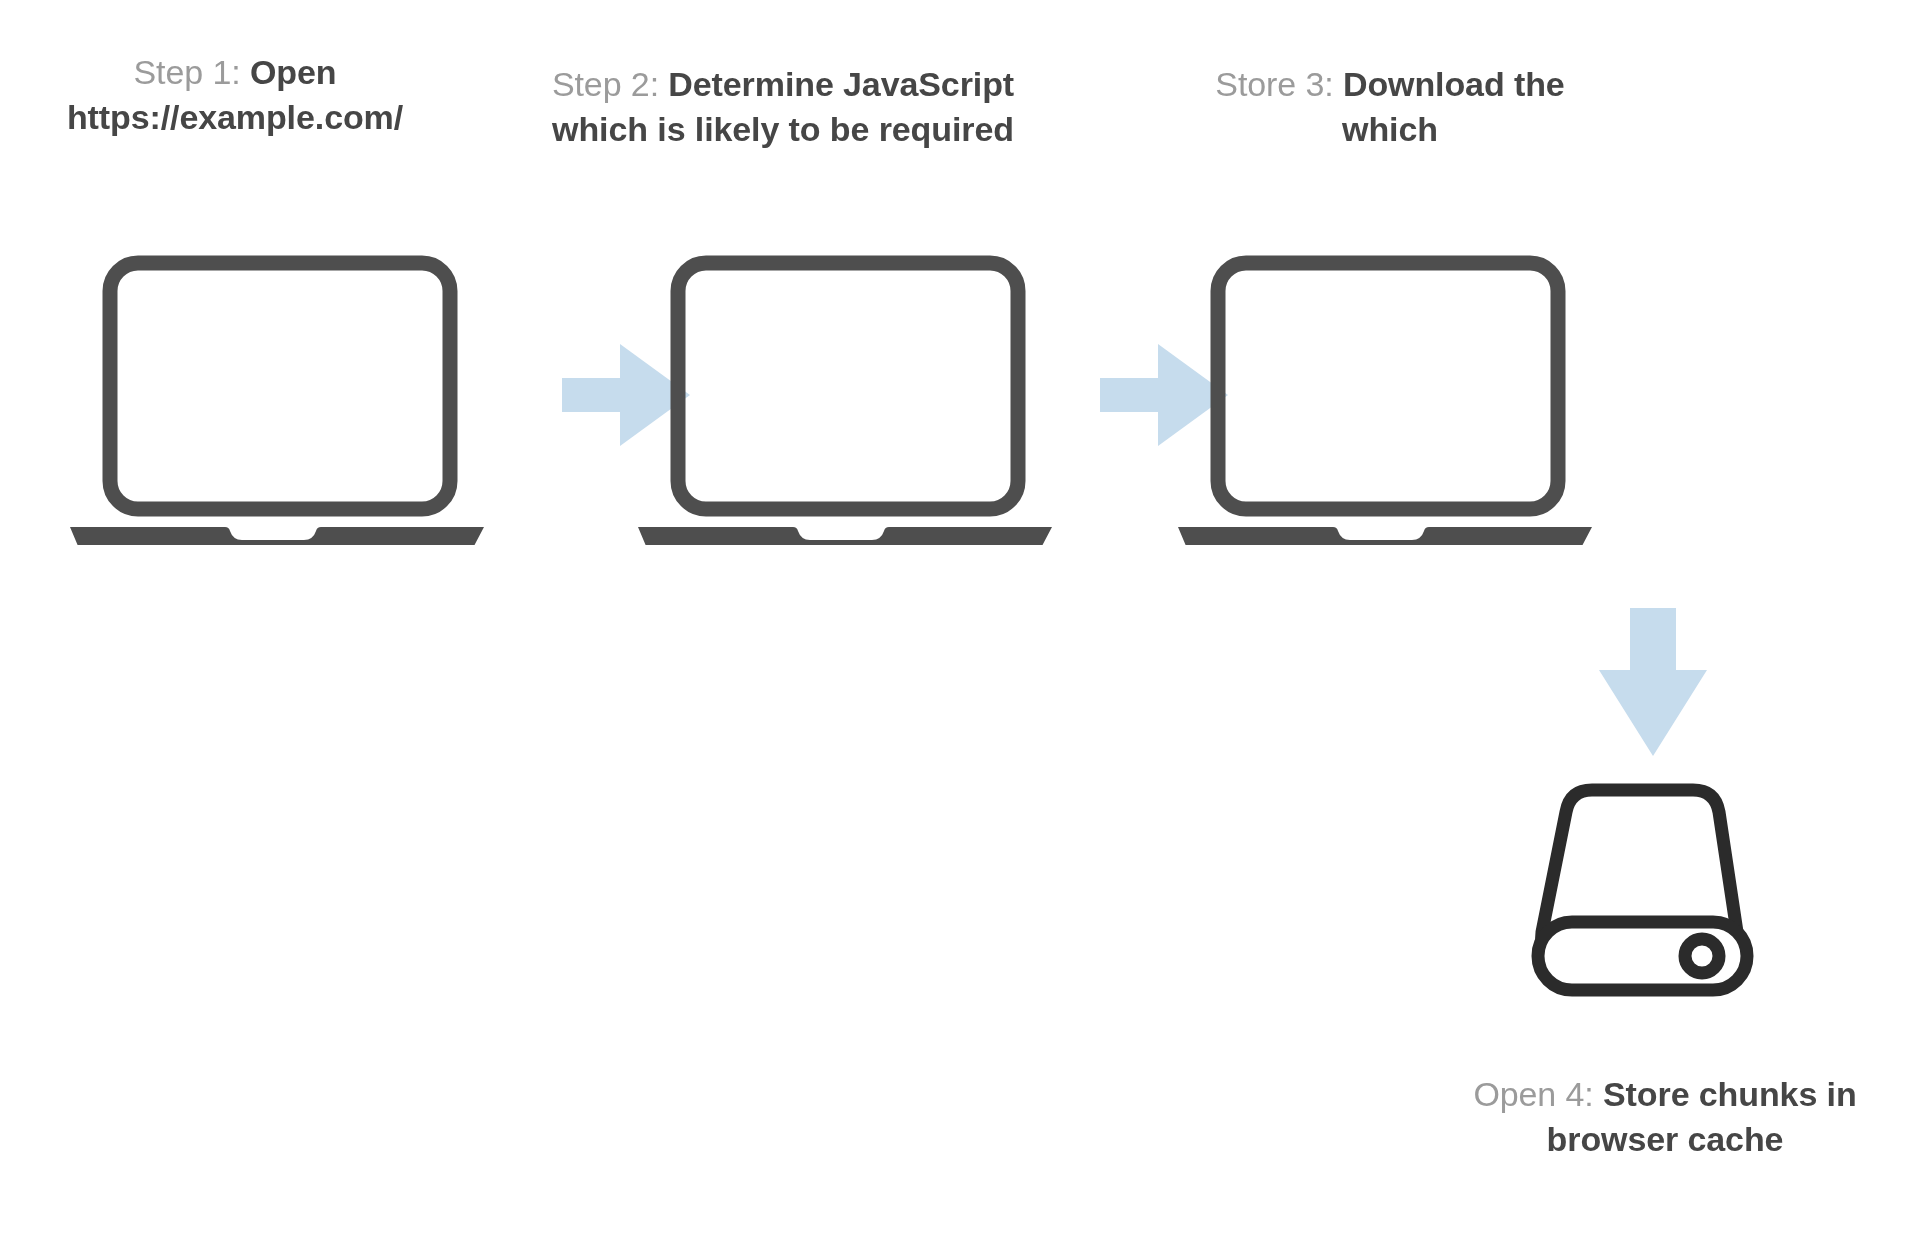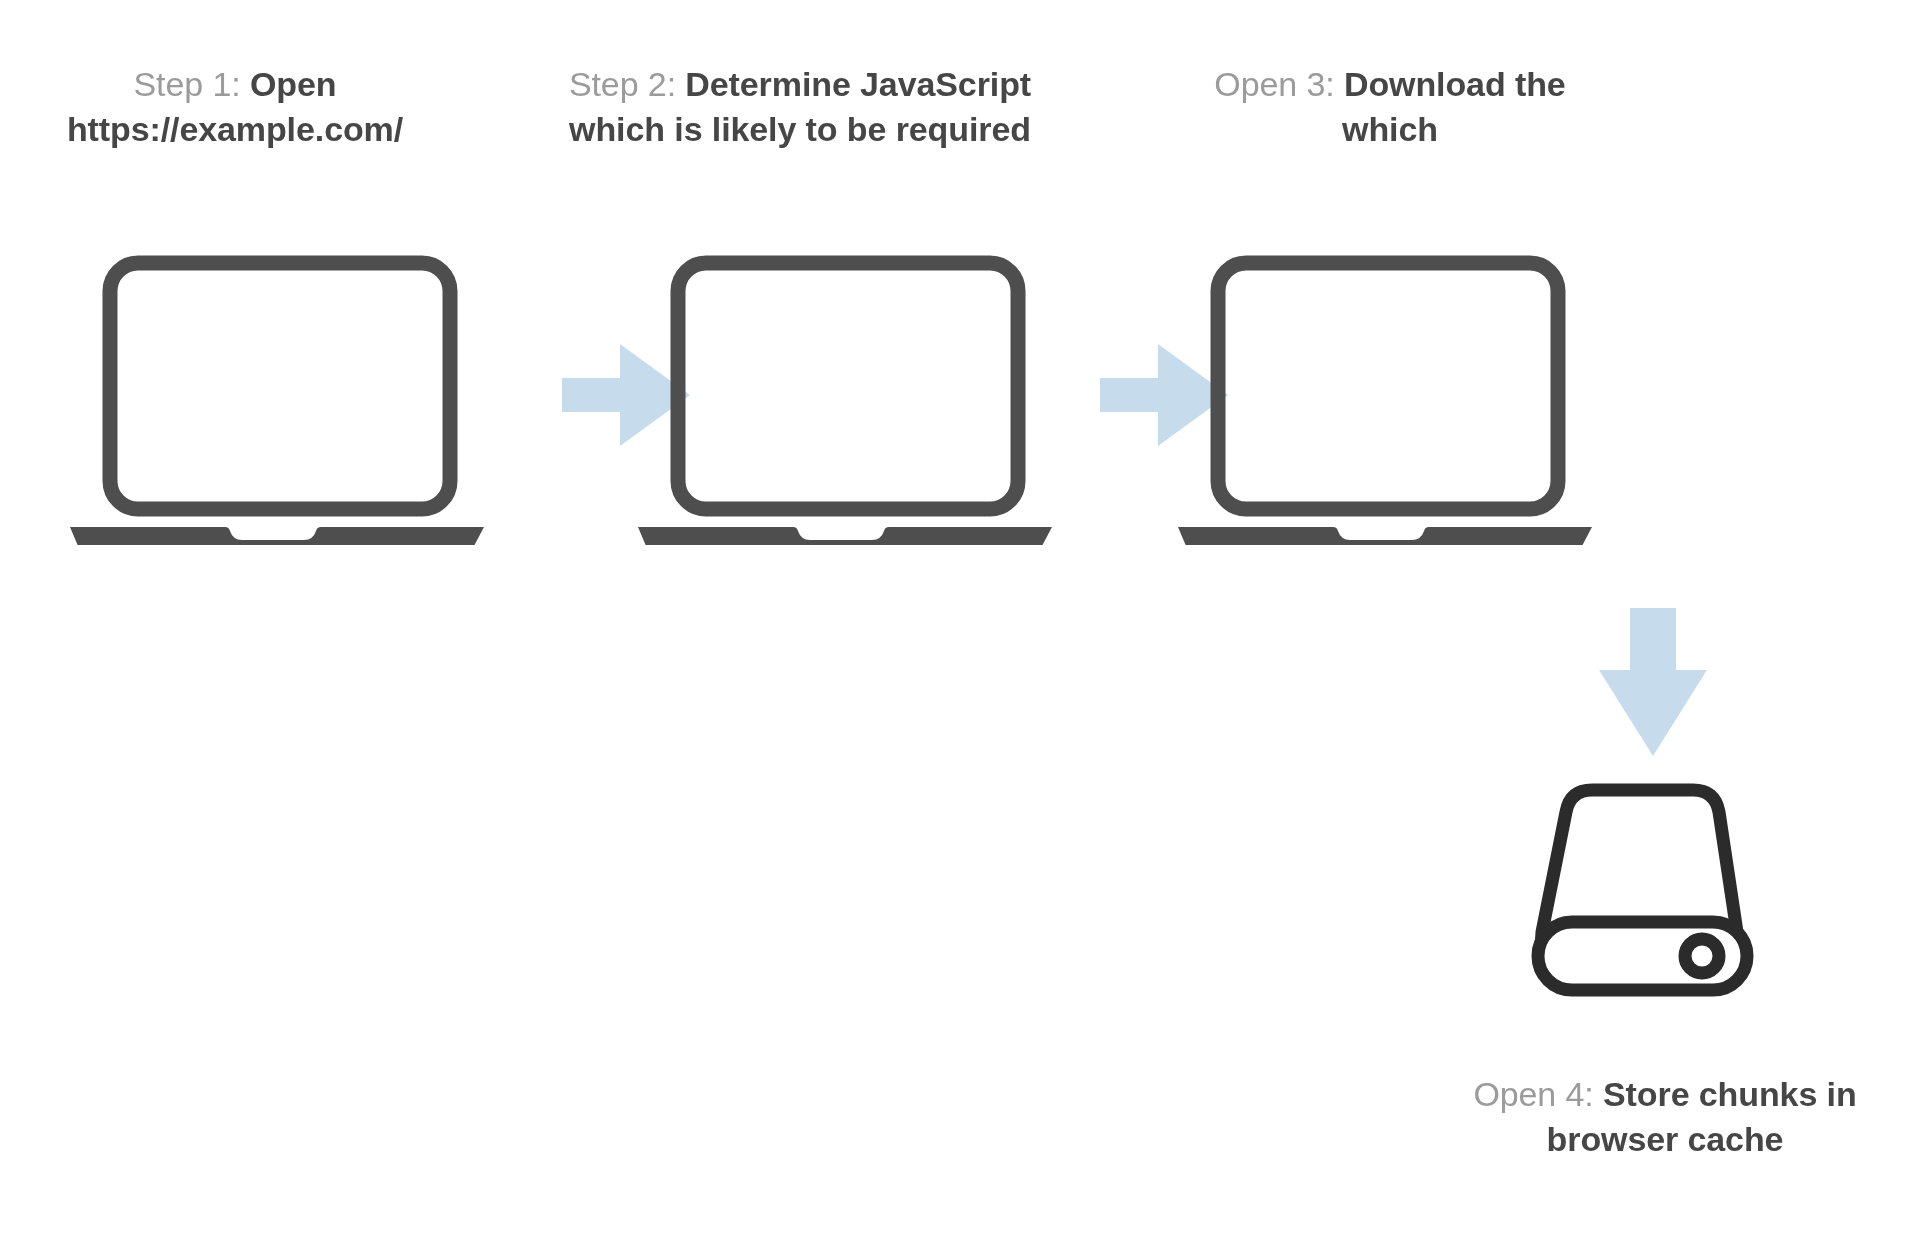--- a/index.html
+++ b/index.html
@@ -33,22 +33,22 @@
   }
   .caption .step-prefix {
     color: #9b9b9b;
     font-weight: 400;
   }
   .caption .step-body {
     color: #464646;
     font-weight: 700;
   }
 
-  #caption-1 { left: 25px;   top: 62px;  width: 420px; }
-  #caption-2 { left: 550px;  top: 62px;  width: 500px; }
+  #caption-1 { left: 25px;   top: 50px;  width: 420px; }
+  #caption-2 { left: 533px;  top: 62px;  width: 500px; }
   #caption-3 { left: 1170px; top: 62px;  width: 440px; }
   #caption-4 { left: 1420px; top: 1072px; width: 490px; }
 
   
   .laptop {
     position: absolute;
     width: 430px;
     height: 290px;
   }
   #laptop-1 { left: 62px;   top: 255px; }
@@ -145,21 +145,21 @@
     </svg>
   </div>
 
   <div class="arrow-right" id="arrow-2">
     <svg viewBox="0 0 130 110" xmlns="http://www.w3.org/2000/svg" aria-hidden="true">
       <path d="M0 38 L58 38 L58 4 L128 55 L58 106 L58 72 L0 72 Z" fill="#c6dced"></path>
     </svg>
   </div>
 
   <div class="caption" id="caption-3">
-    <span class="step-prefix">Open 3: </span><span class="step-body">Download the which</span>
+    <span class="step-prefix">Store 3: </span><span class="step-body">Download the which</span>
   </div>
 
   <div class="laptop" id="laptop-3">
     <svg viewBox="0 0 430 290" xmlns="http://www.w3.org/2000/svg" aria-hidden="true">
       <rect x="48" y="8" width="340" height="246" rx="28" ry="28" fill="none" stroke="#4e4e4e" stroke-width="15"></rect>
       <rect x="62" y="22" width="312" height="218" rx="16" ry="16" fill="#ffffff"></rect>
       <path d="M8 272
                L163 272
                q4 0 5 4
                q3 9 12 9

